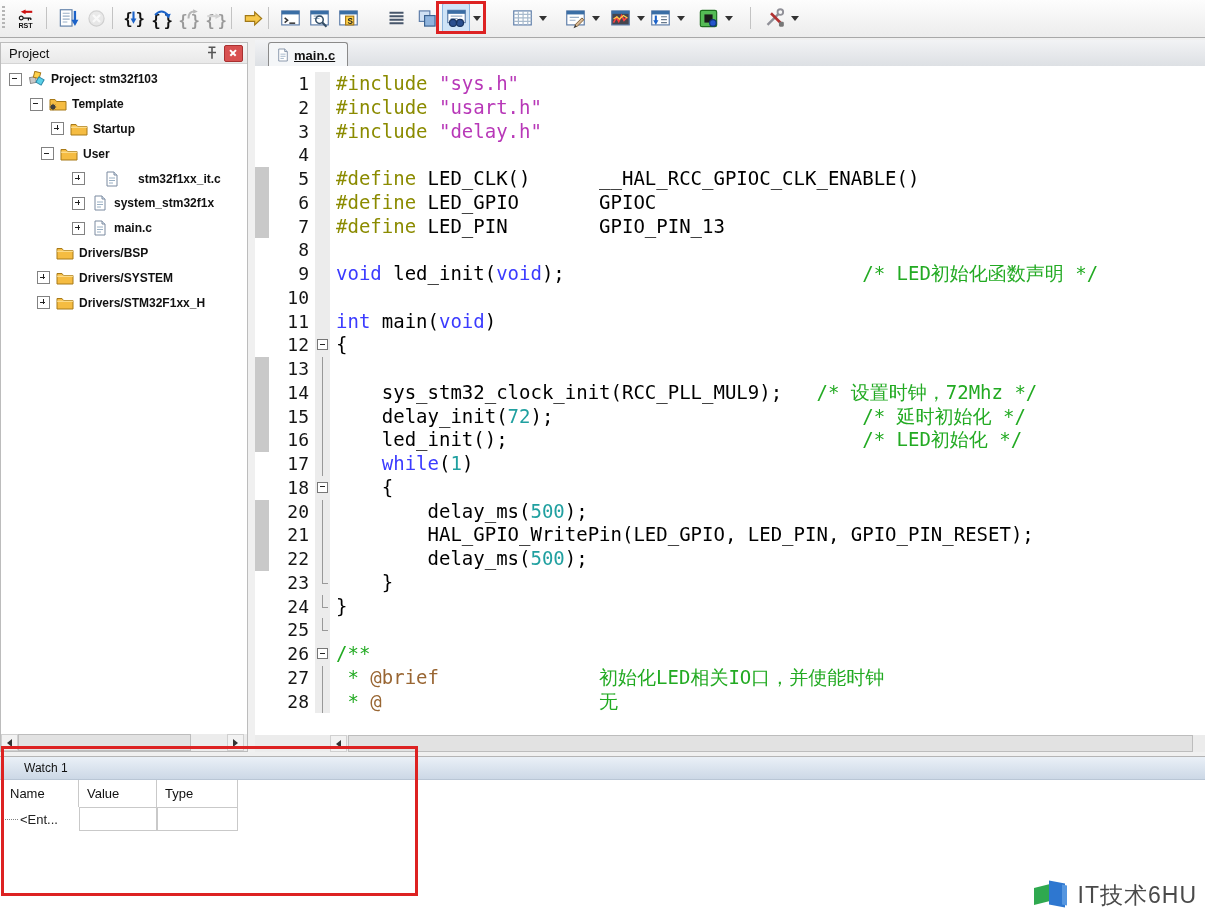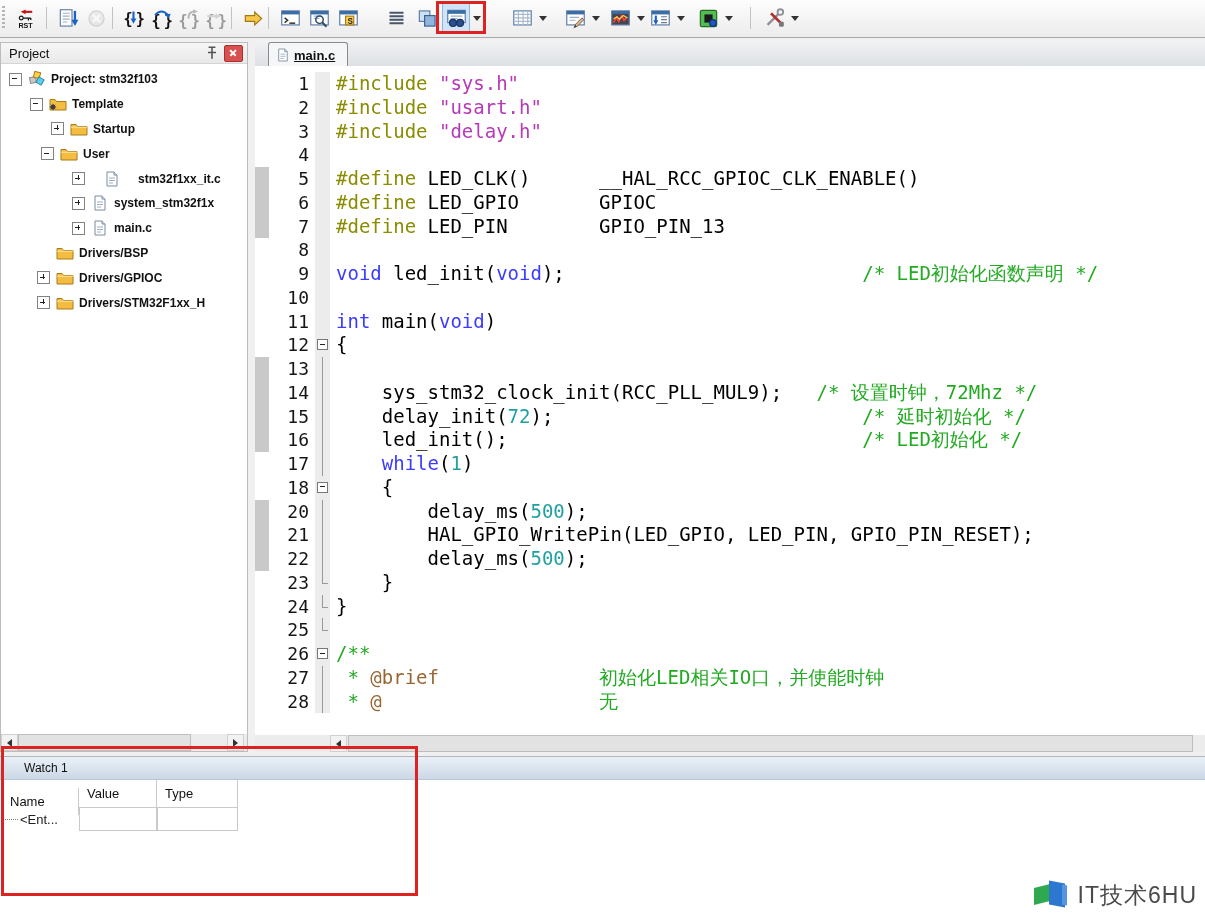--- a/index.html
+++ b/index.html
@@ -369,21 +369,21 @@
         <span>Drivers/BSP</span>
       </div>
       <div class="trow" style="padding-left: 36px;">
         <span class="exp plus"></span>
         <span class="ticon">
           <svg viewBox="0 0 18 14">
             <path d="M1 2.5h5l1.5 2H17v8.5H1z" fill="#f5bc42" stroke="#a87a18"></path>
             <path d="M1 5.2h16" stroke="#ffe9a8"></path>
           </svg>
         </span>
-        <span>Drivers/GPIOC</span>
+        <span>Drivers/SYSTEM</span>
       </div>
       <div class="trow" style="padding-left: 36px;">
         <span class="exp plus"></span>
         <span class="ticon">
           <svg viewBox="0 0 18 14">
             <path d="M1 2.5h5l1.5 2H17v8.5H1z" fill="#f5bc42" stroke="#a87a18"></path>
             <path d="M1 5.2h16" stroke="#ffe9a8"></path>
           </svg>
         </span>
         <span>Drivers/STM32F1xx_H</span>
@@ -446,21 +446,21 @@
       </div>
     <div class="sthumb" style="left:93px;width:845px;"></div>
   </div>
 </div>
 
 <div id="watch">
   <div id="watch-title">
     <span>Watch 1</span>
   </div>
   <div id="watch-grid">
-    <div class="wh" style="left:2px;width:77px;margin-top:8px;">
+    <div class="wh" style="left:2px;width:77px;">
       <span>Name</span>
       </div>
     <div class="wh" style="left:79px;width:78px;">
       <span>Value</span>
       </div>
     <div class="wh" style="left:157px;width:81px;">
       <span>Type</span>
       </div>
     <div id="wname" style="left:2px;width:77px;">
       <span class="dotl"></span>

